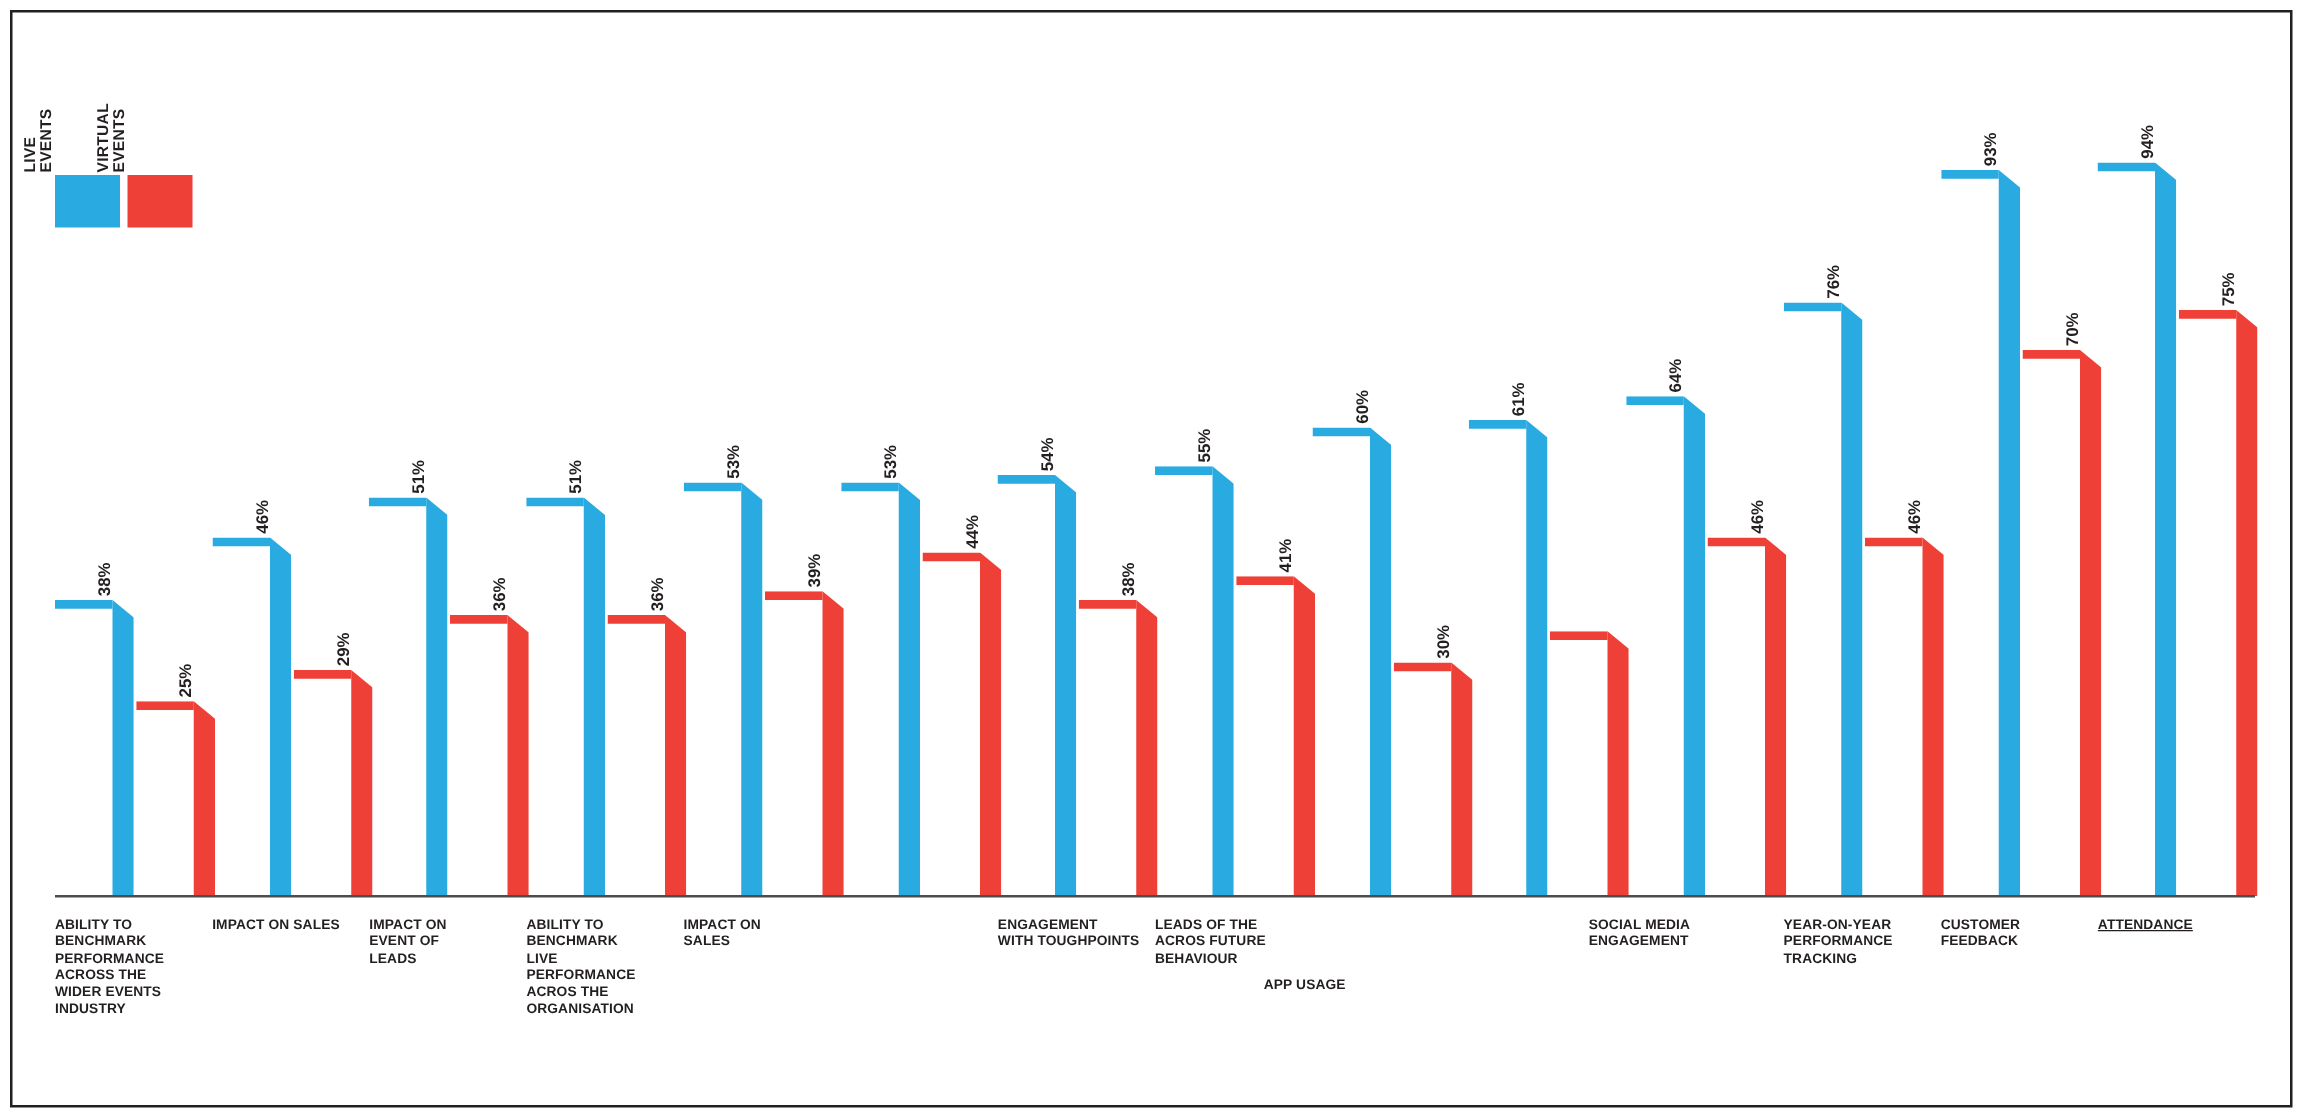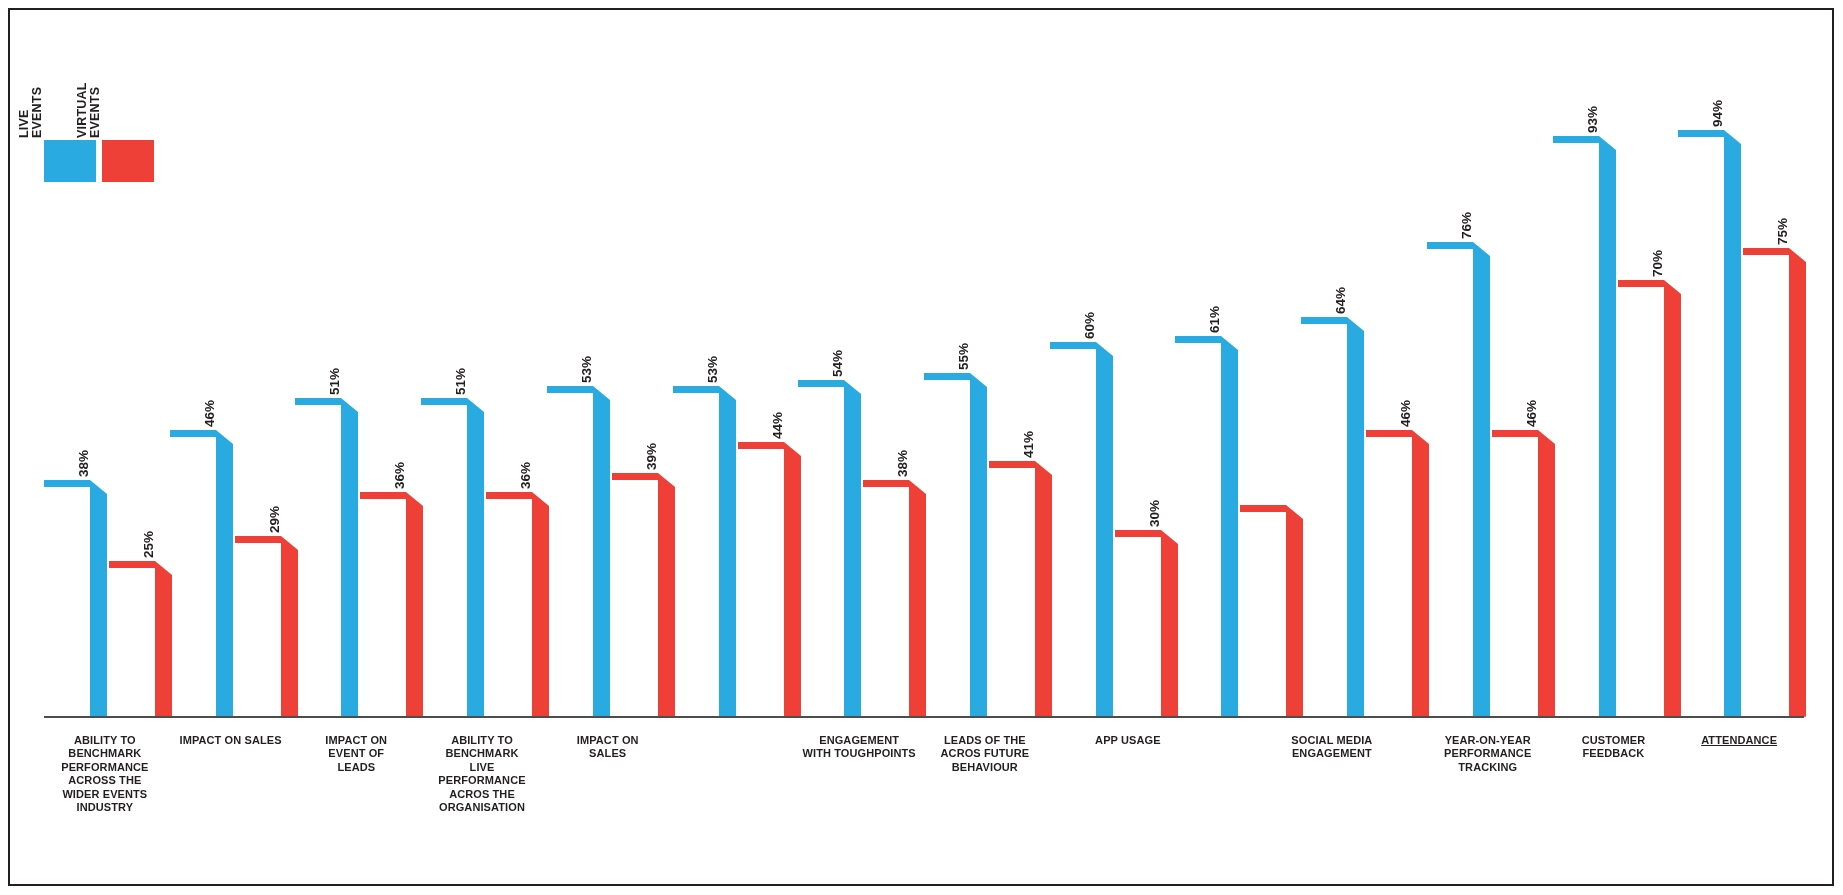--- a/index.html
+++ b/index.html
@@ -133,21 +133,20 @@
     height: 140px;
   }
   .xlab {
     position: absolute;
     top: 0;
     font-size: 11px;
     font-weight: bold;
     line-height: 13.4px;
     color: #231f20;
     letter-spacing: 0.1px;
-    text-align: center;
   }
 </style>
 </head>
 <body>
 
 <div id="canvas">
 
   <div id="frame"></div>
 
   <div id="legend">
@@ -430,21 +429,21 @@
       </div>
       <div class="xlab" style="left: 754.286px; width: 121.714px;">
         <div>ENGAGEMENT</div>
         <div> WITH  TOUGHPOINTS</div>
       </div>
       <div class="xlab" style="left: 880px; width: 121.714px;">
         <div>LEADS OF THE</div>
         <div>ACROS FUTURE</div>
         <div>BEHAVIOUR</div>
       </div>
-      <div class="xlab" style="left: 1023px; width: 121.714px;">
+      <div class="xlab" style="left: 967px; width: 121.714px; margin-top: 48px;">
         <div>APP USAGE</div>
       </div>
       <div class="xlab" style="left: 1187px; width: 121.714px; margin-left: 40px;">
         <div>SOCIAL MEDIA</div>
         <div>ENGAGEMENT</div>
       </div>
       <div class="xlab" style="left: 1382.86px; width: 121.714px;">
         <div>YEAR-ON-YEAR</div>
         <div>PERFORMANCE</div>
         <div>TRACKING</div>

